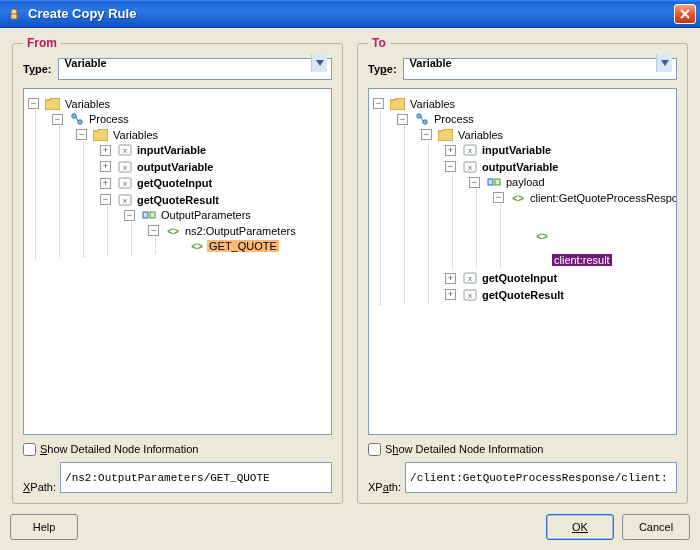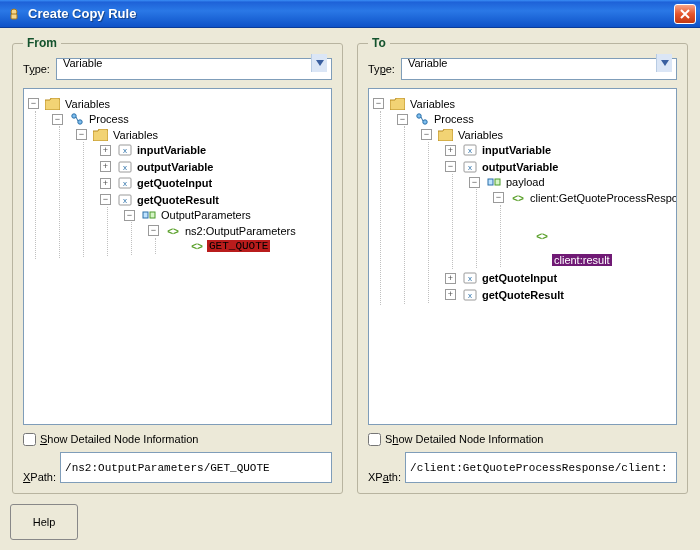--- a/index.html
+++ b/index.html
@@ -50,25 +50,26 @@
     border-radius: 3px;
     padding: 8px 10px 10px 10px;
     background: #ece9d8;
     display:flex; flex-direction:column;
     min-width:0;
   }
   fieldset.panel > legend {
     font-weight: bold;
     font-size: 12px;
     padding: 0 4px;
-    color: #14532d;
+    color: #be185d;
   }
   .typerow {
     display:flex; align-items:center; gap:6px;
     margin-bottom: 8px;
+    font-weight: bold;
   }
   .typerow label { white-space:nowrap; }
   .typesel {
     flex:1;
     height: 22px;
     border: 1px solid #7f9db9;
     background: white;
     display:flex; align-items:center;
     padding: 0 4px 12px 6px;
     justify-content: space-between;
@@ -104,21 +105,21 @@
     display:inline-flex; align-items:center; justify-content:center;
     font-size:9px; line-height:1;
     margin-right:3px;
     cursor:pointer;
     color:#555;
   }
   .expander.none { border-color:transparent; background:transparent; cursor:default; }
   .nicon { width:15px; height:14px; display:inline-flex; align-items:center; justify-content:center; }
   .nodelabel { padding: 0 2px; }
   .nodelabel.bold { font-weight:bold; }
-  .nodelabel.hl-cyan { background:#b91c1c;font-family:Liberation Mono, monospace; }
+  .nodelabel.hl-cyan { background:#fdba74; }
   .nodelabel.hl-blue { background:#701a75; color:white;margin-top:48px; }
   .detailrow {
     display:flex; align-items:flex-start; gap:4px;
     margin-top:8px;
   }
   .detailrow input[type=checkbox]{ margin:0; }
   .xpathrow {
     display:flex; align-items:flex-end; gap:4px;
     margin-top:6px;
   }
@@ -128,21 +129,21 @@
     background:white;
     font-family: "Courier New", monospace;
     font-size:11px;
     padding: 0 4px;
   }
   .btnbar {
     display:flex; justify-content:space-between;
     margin-top:10px;
   }
   .btn {
-    min-width:68px; height:36px;
+    min-width:68px; height:26px;
     border:1px solid #888;
     background:#ece9d8;
     border-radius:3px;
     padding:0 10px;
     display:inline-flex; align-items:center; justify-content:center;
     cursor:pointer;
     font-size:11px;
   }
   .btn.default { border:1px solid #2a6fd4; box-shadow: inset 0 0 0 1px #9ac1f5; }
   .u { text-decoration: underline; }
@@ -487,14 +488,20 @@
       <div class="xpathrow">
         <label>XP<span class="u">a</span>th:</label>
         <input type="text" value="/client:GetQuoteProcessResponse/client:" style="">
       </div>
     </fieldset>
 
   </div>
 
   <div class="btnbar">
     <div class="btn">Help</div>
+    <div style="display:flex; gap:8px;">
+      <div class="btn default">
+          <span style="text-decoration:underline">OK</span>
+        </div>
+      <div class="btn">Cancel</div>
+    </div>
   </div>
 </div>
 
 </body></html>

